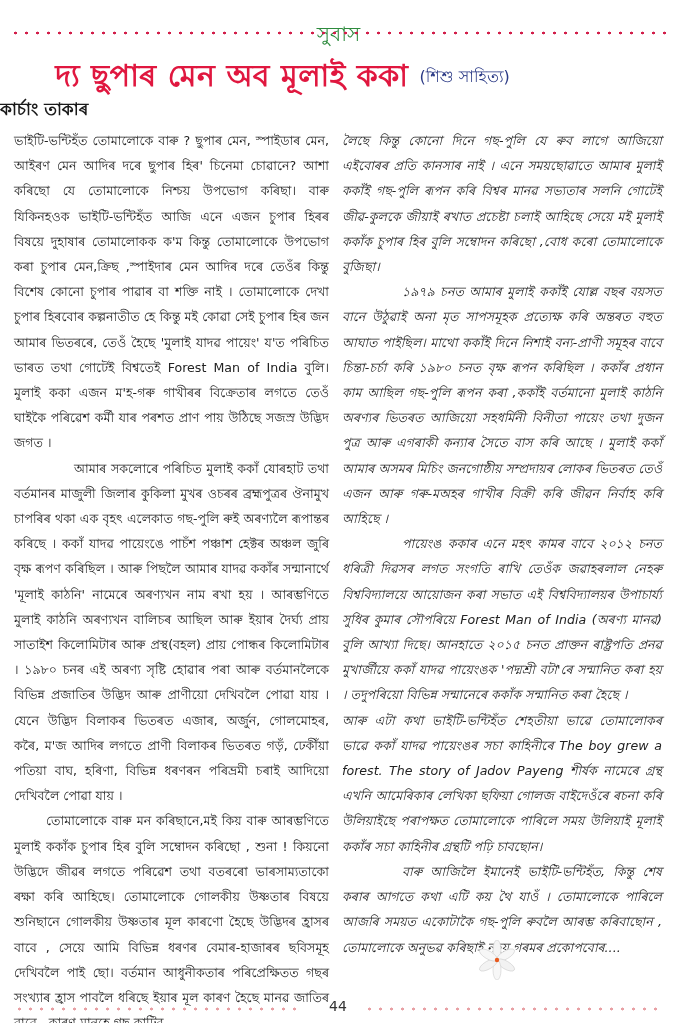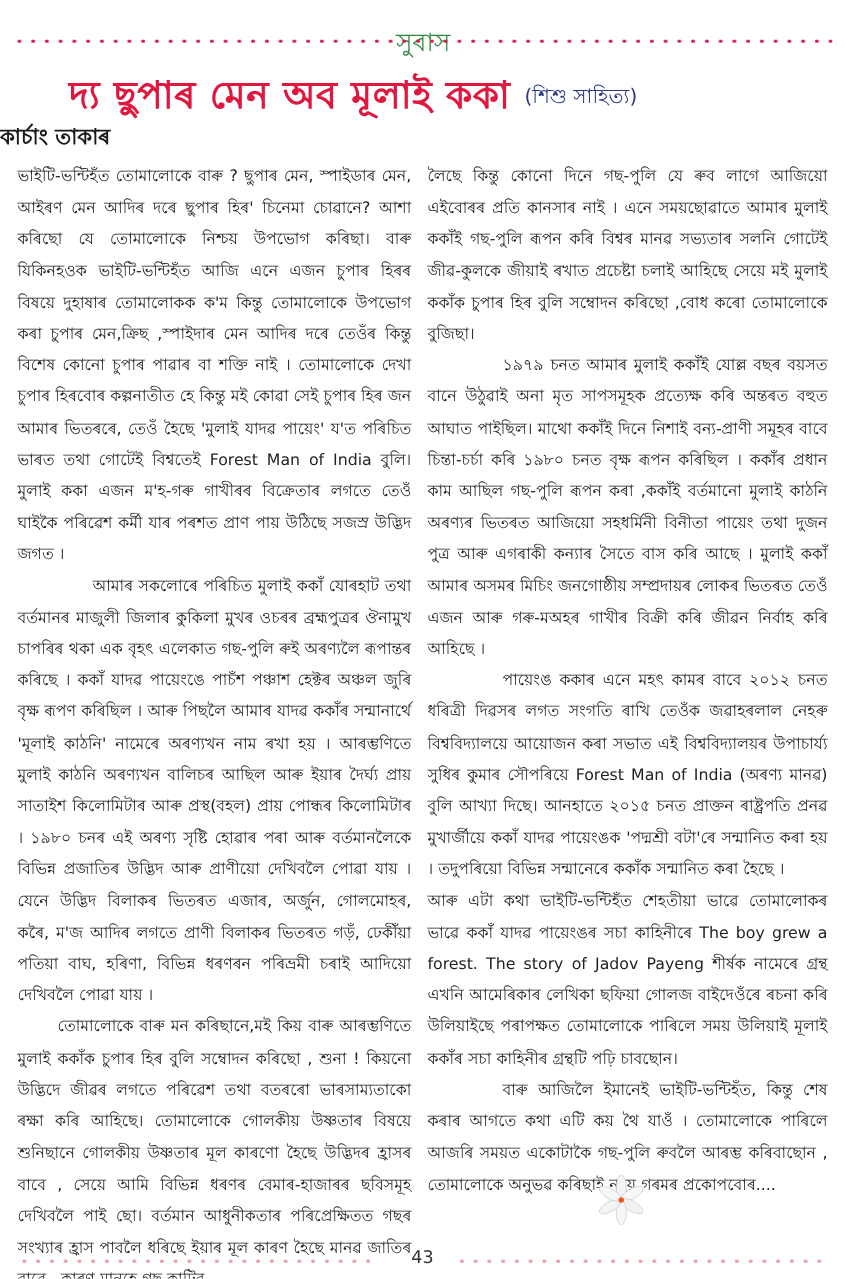--- a/index.html
+++ b/index.html
@@ -31,21 +31,21 @@
     .author {
       position: absolute; top: 96px; left: 0; width: 677px; text-align: left;
       font-size: 17px; font-weight: bold; color: #1a1a1a;
     }
     .col {
       position: absolute; top: 128px; width: 315px;
       font-size: 12.6px; line-height: 25.2px; text-align: justify;
       color: #222222;
     }
     .col-left { left: 14px; }
-    .col-right { left: 342px; width: 320px; }
+    .col-right { left: 342px; width: 320px; font-style: italic; }
     .col p { margin: 0; }
     .indent { text-indent: 32px; }
     .indent-big { text-indent: 60px; }
     .flower {
       position: absolute; top: 940px; left: 477px; width: 40px; height: 40px;
     }
     .dots-bottom-left {
       position: absolute; top: 1007px; left: 14px; width: 290px; height: 4px;
       background-image: radial-gradient(circle, #e8a0a4 1.3px, transparent 1.7px);
       background-size: 11px 4px; background-repeat: repeat-x;
@@ -96,15 +96,15 @@
         <ellipse cx="0" cy="-10" rx="4" ry="10" fill="#f2f2f2" stroke="#cfcfcf" stroke-width="0.6" transform="rotate(120)"></ellipse>
         <ellipse cx="0" cy="-10" rx="4" ry="10" fill="#f7f7f7" stroke="#cfcfcf" stroke-width="0.6" transform="rotate(180)"></ellipse>
         <ellipse cx="0" cy="-10" rx="4" ry="10" fill="#f3f3f3" stroke="#cfcfcf" stroke-width="0.6" transform="rotate(240)"></ellipse>
         <ellipse cx="0" cy="-10" rx="4" ry="10" fill="#f7f7f7" stroke="#cfcfcf" stroke-width="0.6" transform="rotate(300)"></ellipse>
         <circle cx="0" cy="0" r="2.2" fill="#e85a1e"></circle>
       </g>
     </svg>
   </div>
 
   <div class="dots-bottom-left"></div>
-  <div class="page-number">43</div>
+  <div class="page-number">44</div>
   <div class="dots-bottom-right"></div>
 </div>
 
 </body></html>

